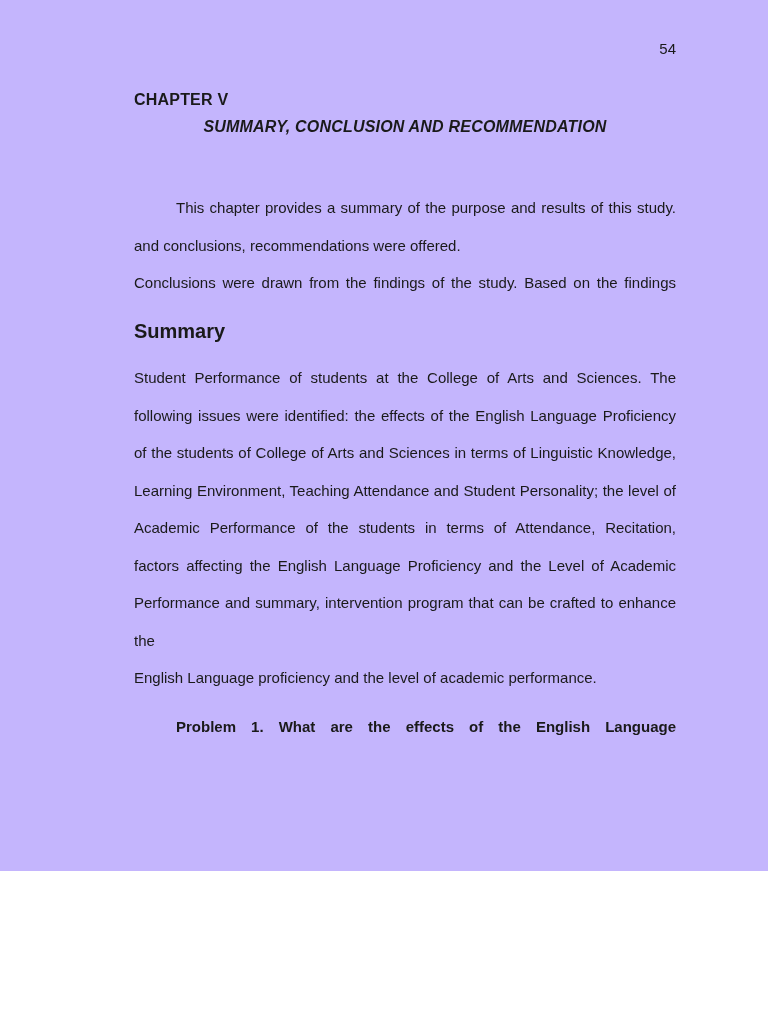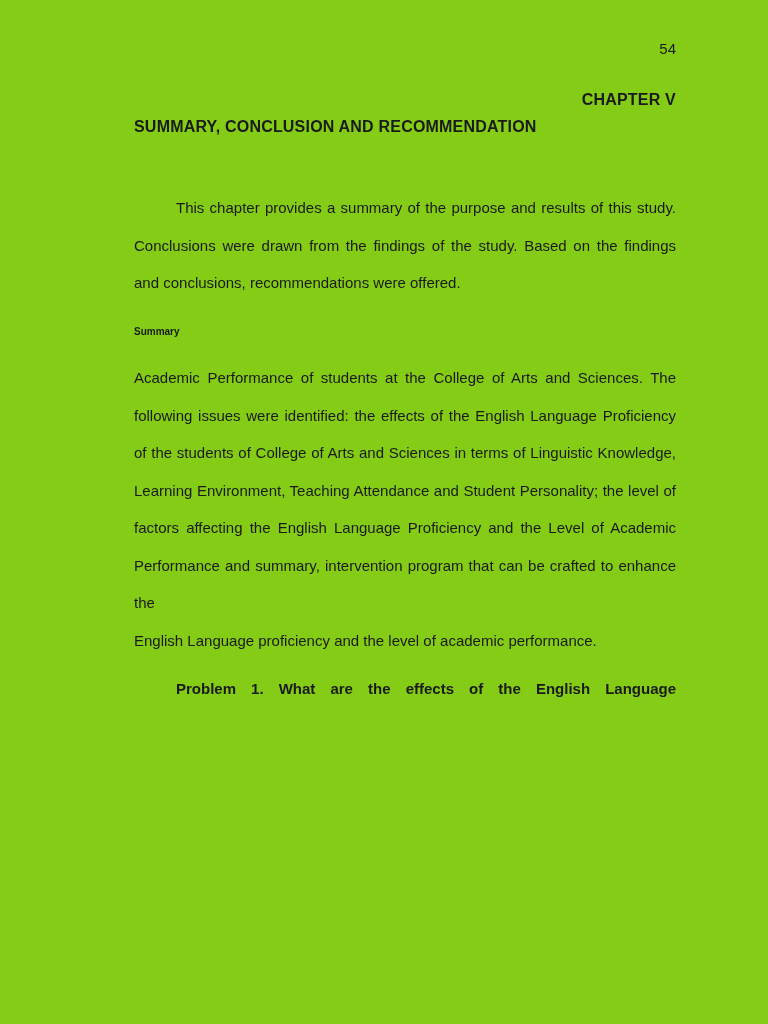--- a/index.html
+++ b/index.html
@@ -1,61 +1,63 @@
 <!DOCTYPE html>
 <html><head>
 <meta charset="utf-8">
 <style>
   html, body { margin: 0; padding: 0; background: #ffffff; }
   .page {
     position: relative;
     width: 768px;
-    height: 1024px;
+    height: 871px;
     box-sizing: border-box;
-    background: #84cc16;
+    background: #c4b5fd;
     color: #1a1a1a;
     padding: 38px 92px 0 134px;
     font-family: "Liberation Sans", sans-serif;
     overflow: hidden;
   }
   .page-number {
     font-size: 15px;
     line-height: 22px;
     text-align: right;
   }
   .chapter-heading {
     margin-top: 27px;
     font-size: 16px;
     font-weight: bold;
     line-height: 26px;
-    text-align: right;
+    text-align: left;
     letter-spacing: 0.2px;
   }
   .chapter-title {
     font-size: 16px;
     font-weight: bold;
     line-height: 27px;
+    text-align: center;
     letter-spacing: 0.2px;
+    font-style: italic;
   }
   .para {
     font-size: 15px;
     line-height: 37.5px;
   }
   .para .line {
     text-align: justify;
     text-align-last: justify;
   }
   .para .line.last {
     text-align-last: left;
   }
   .line.indent { text-indent: 42px; }
   .para.intro   { margin-top: 49px; }
   .section-heading {
     margin-top: 11px;
-    font-size: 10px;
+    font-size: 20px;
     font-weight: bold;
     line-height: 37.5px;
   }
   .para.summary { margin-top: 9px; }
   .para.problem {
     margin-top: 11px;
     font-weight: bold;
   }
 </style>
 </head>
@@ -63,31 +65,32 @@
 
 <div class="page">
 
   <div class="page-number">54</div>
 
   <div class="chapter-heading">CHAPTER V</div>
   <div class="chapter-title">SUMMARY, CONCLUSION AND RECOMMENDATION</div>
 
   <div class="para intro">
     <div class="line indent">This chapter provides a summary of the purpose and results of this study.</div>
+    <div class="line last">and conclusions, recommendations were offered.</div>
     <div class="line">Conclusions were drawn from the findings of the study. Based on the findings</div>
-    <div class="line last">and conclusions, recommendations were offered.</div>
   </div>
 
   <div class="section-heading">Summary</div>
 
   <div class="para summary">
-    <div class="line">Academic Performance of students at the College of Arts and Sciences. The</div>
+    <div class="line">Student Performance of students at the College of Arts and Sciences. The</div>
     <div class="line">following issues were identified: the effects of the English Language Proficiency</div>
     <div class="line">of the students of College of Arts and Sciences in terms of Linguistic Knowledge,</div>
     <div class="line">Learning Environment, Teaching Attendance and Student Personality; the level of</div>
+    <div class="line">Academic Performance of the students in terms of Attendance, Recitation,</div>
     <div class="line">factors affecting the English Language Proficiency and the Level of Academic</div>
     <div class="line">Performance and summary, intervention program that can be crafted to enhance the</div>
     <div class="line last">English Language proficiency and the level of academic performance.</div>
   </div>
 
   <div class="para problem">
     <div class="line indent">Problem 1. What are the effects of the English Language</div>
   </div>
 
 </div>

